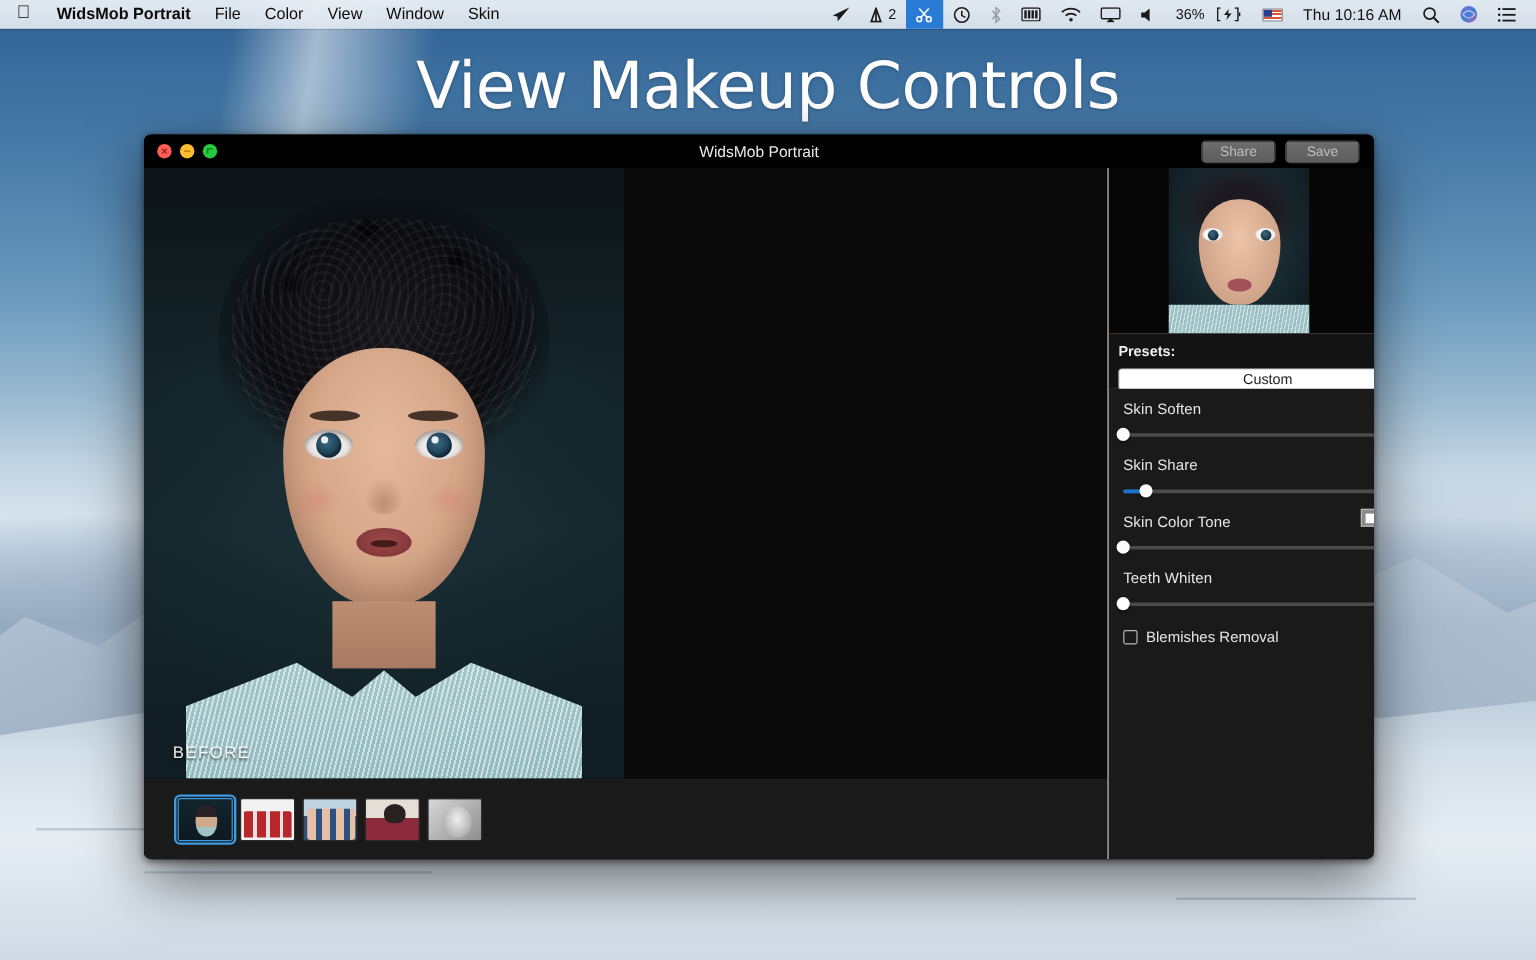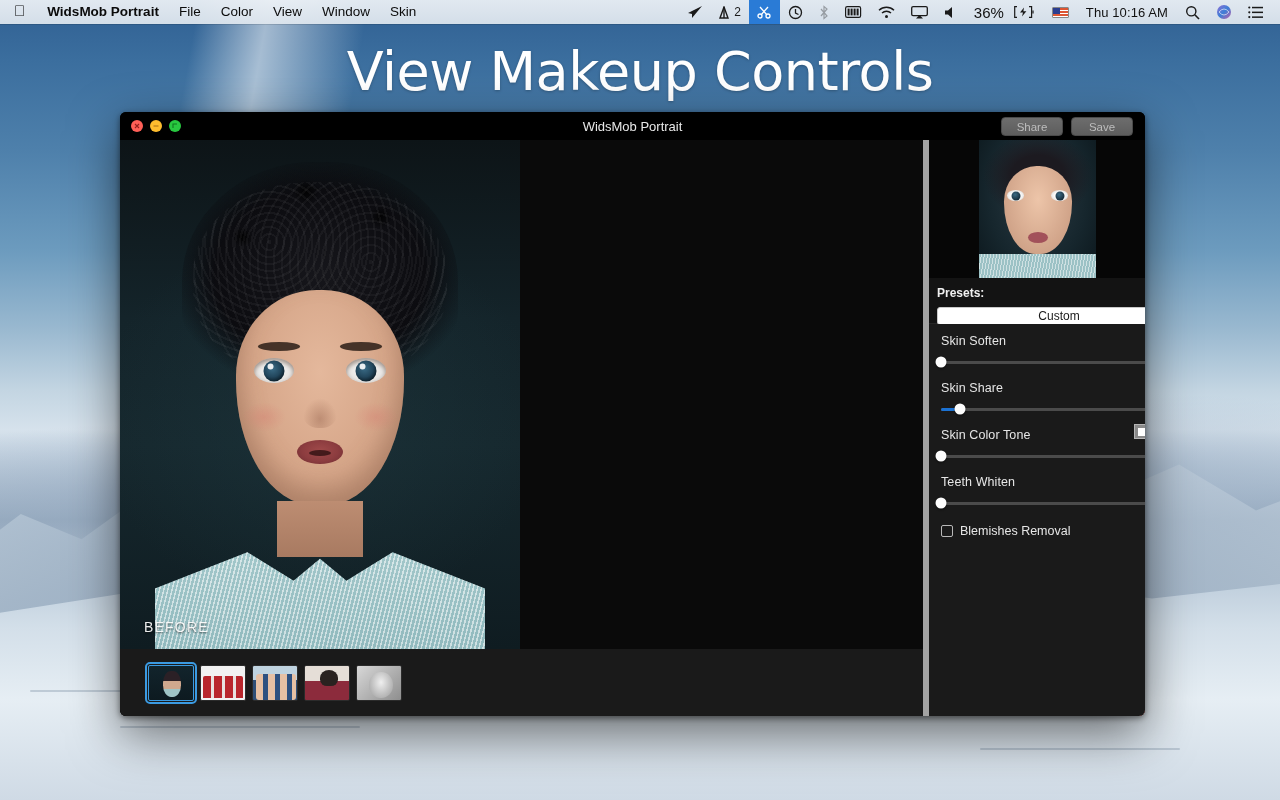--- a/index.html
+++ b/index.html
@@ -65,21 +65,21 @@
     font-size:13.5px; color:#0b0b0b;
   }
   .mb-item.apple{ padding:0 12px 0 14px; font-size:15px; line-height:22px; }
   .mb-item.bold{ font-weight:bold; }
   #menu-right{ margin-left:auto; display:flex; align-items:center; height:24px; padding-right:8px; }
   .mbi{ padding:0 8px; height:24px; display:flex; align-items:center; justify-content:center; font-size:13px; color:#1a1a1a; }
   .mbi.hl{ background:#2a7bd6; color:#fff; height:24px; }
   .mbi.dim{ opacity:.35; }
   .mbi svg{ display:block; }
   #clock{ font-size:13px; padding:0 9px; letter-spacing:.1px; }
-  #battpct{ font-size:15px; padding:0 2px 0 8px; }
+  #battpct{ font-size:12px; padding:0 2px 0 8px; }
   .flag{
     width:17px; height:11px; border:1px solid #888; border-radius:1px;
     background:
       repeating-linear-gradient(to bottom,#d53 0 1.6px,#fff 1.6px 3.2px);
     position:relative; overflow:hidden;
   }
   .flag:after{ content:""; position:absolute; left:0; top:0; width:7px; height:6px; background:#2c3e8f; }
 
   
   #headline{
@@ -216,21 +216,21 @@
               background:repeating-linear-gradient(90deg,#e6c0a4 0 7px,#2d5080 7px 12px); border-radius:3px; }
   #th3{ background:linear-gradient(to bottom,#e5ded7 0 45%, #8c2b3c 45%); }
   #th3:after{ content:""; position:absolute; left:15px; top:4px; width:18px; height:16px; border-radius:50% 50% 40% 40%; background:#2a2220; }
   #th4{ background:linear-gradient(135deg,#d8d8d8,#8e8e8e); }
   #th4:after{ content:""; position:absolute; left:12px; top:6px; width:24px; height:26px; border-radius:48%;
               background:radial-gradient(ellipse at 50% 40%,#efefef,#9a9a9a); }
 
   
   #rightpanel{
     position:absolute; left:803px; top:0; width:266px; height:576px;
-    background:#fca5a5; border-left:6px solid #a3a3a3;
+    background:#fca5a5; border-left:1px solid #a3a3a3;
   }
   #preview{
     position:relative; height:138px; background:#060606; overflow:hidden;
     display:flex; align-items:center;
   }
   #prevMain{
     position:absolute; left:50px; top:0; width:117px; height:138px;
     background:radial-gradient(ellipse at 50% 40%, #2a3a43 0%, #16262d 60%, #0b161b 100%);
     overflow:hidden;
   }

